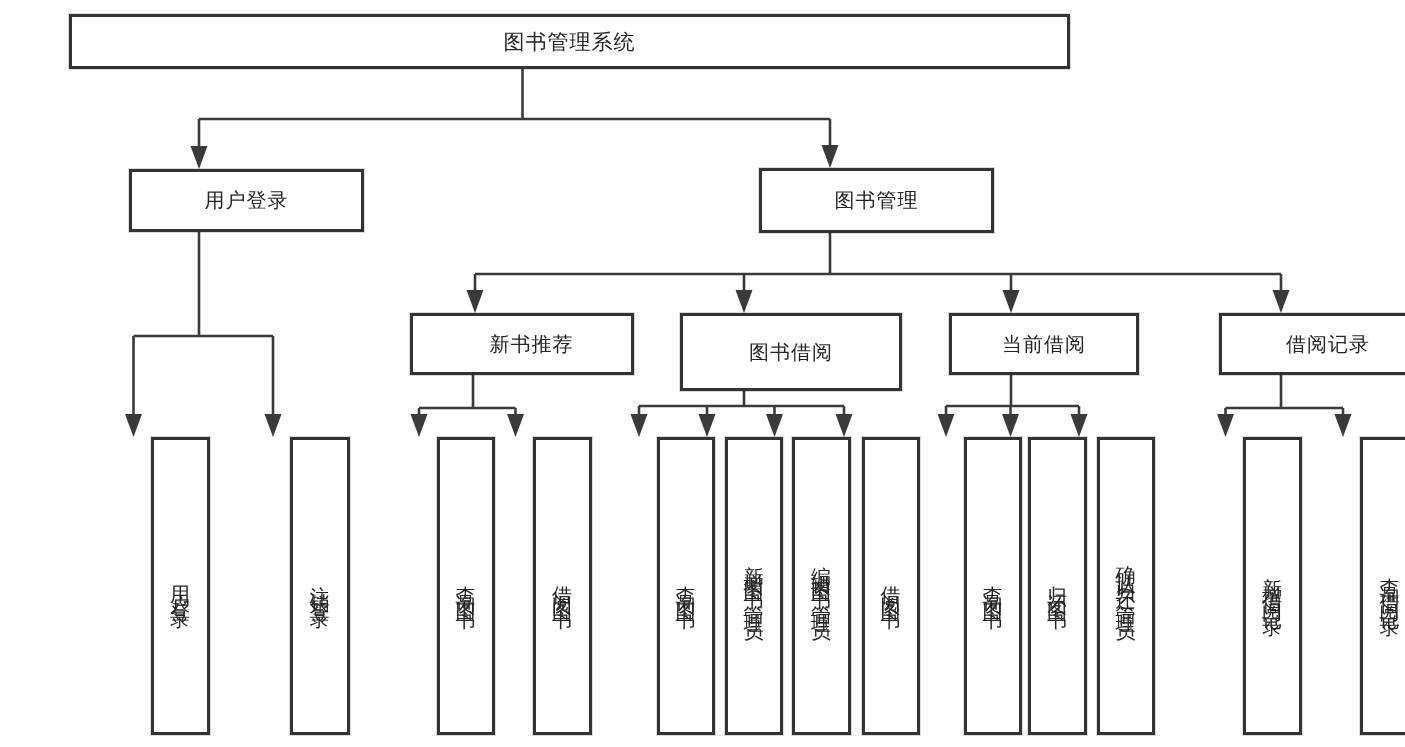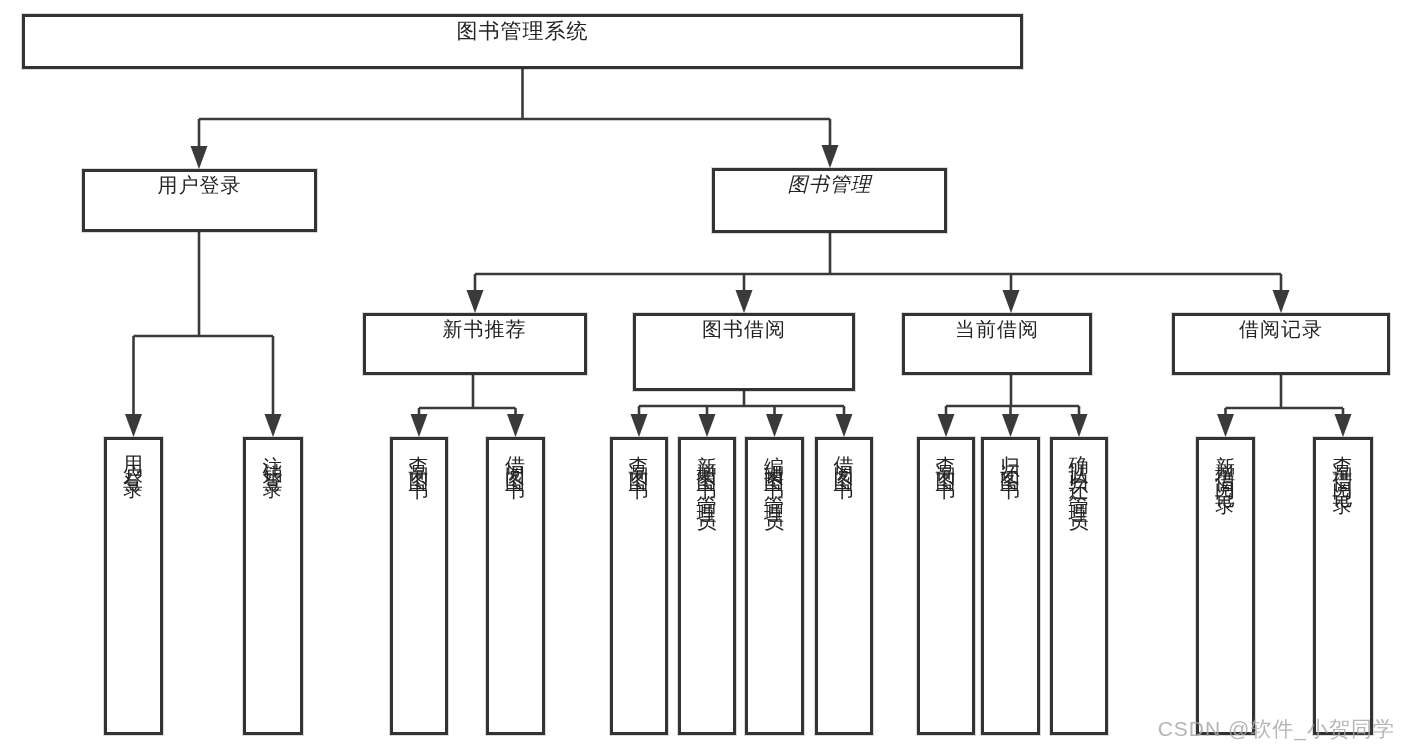--- a/index.html
+++ b/index.html
@@ -18,22 +18,23 @@
   .wires{
     position:absolute;left:0;top:0;width:1405px;height:747px;
     pointer-events:none;
   }
   .node{
     position:absolute;
     box-sizing:border-box;
     background:#ffffff;
     border:3px solid var(--border);
     box-shadow:0 0 0 1px rgba(0,0,0,0.14);
-    display:flex;align-items:flex-start;justify-content:center;
+    display:flex;align-items:center;justify-content:center;
     color:var(--text);
+    margin-left:47px;
   }
   .hlabel{
     font-size:20px;
     letter-spacing:1px;
     white-space:nowrap;
     color:var(--text);
   }
   .root-label{font-size:21px;}
   .vtext{
     writing-mode:vertical-rl;
@@ -131,21 +132,21 @@
     </g>
   </svg>
 
   <div class="node" style="left:22px;top:14px;width:1001px;height:55px;">
     <span class="hlabel root-label">图书管理系统</span>
   </div>
 
   <div class="node" style="left:82px;top:169px;width:235px;height:63px;">
     <span class="hlabel">用户登录</span>
   </div>
-  <div class="node" style="left:712px;top:168px;width:235px;height:65px;font-style:italic;">
+  <div class="node" style="left:712px;top:168px;width:235px;height:65px;">
     <span class="hlabel">图书管理</span>
   </div>
 
   <div class="node" style="left:363px;top:313px;width:224px;height:62px;padding-left:19px;">
     <span class="hlabel">新书推荐</span>
   </div>
   <div class="node" style="left:633px;top:313px;width:222px;height:78px;">
     <span class="hlabel">图书借阅</span>
   </div>
   <div class="node" style="left:902px;top:313px;width:190px;height:62px;">
@@ -192,14 +193,13 @@
     <span class="vtext">确认归还（管理员）</span>
   </div>
 
   <div class="node" style="left:1196px;top:437px;width:59px;height:298px;">
     <span class="vtext">新增借阅记录</span>
   </div>
   <div class="node" style="left:1313px;top:437px;width:60px;height:298px;">
     <span class="vtext">查询借阅记录</span>
   </div>
 
-  <div class="watermark">CSDN @软件_小贺同学</div>
 </div>
 
 </body></html>

